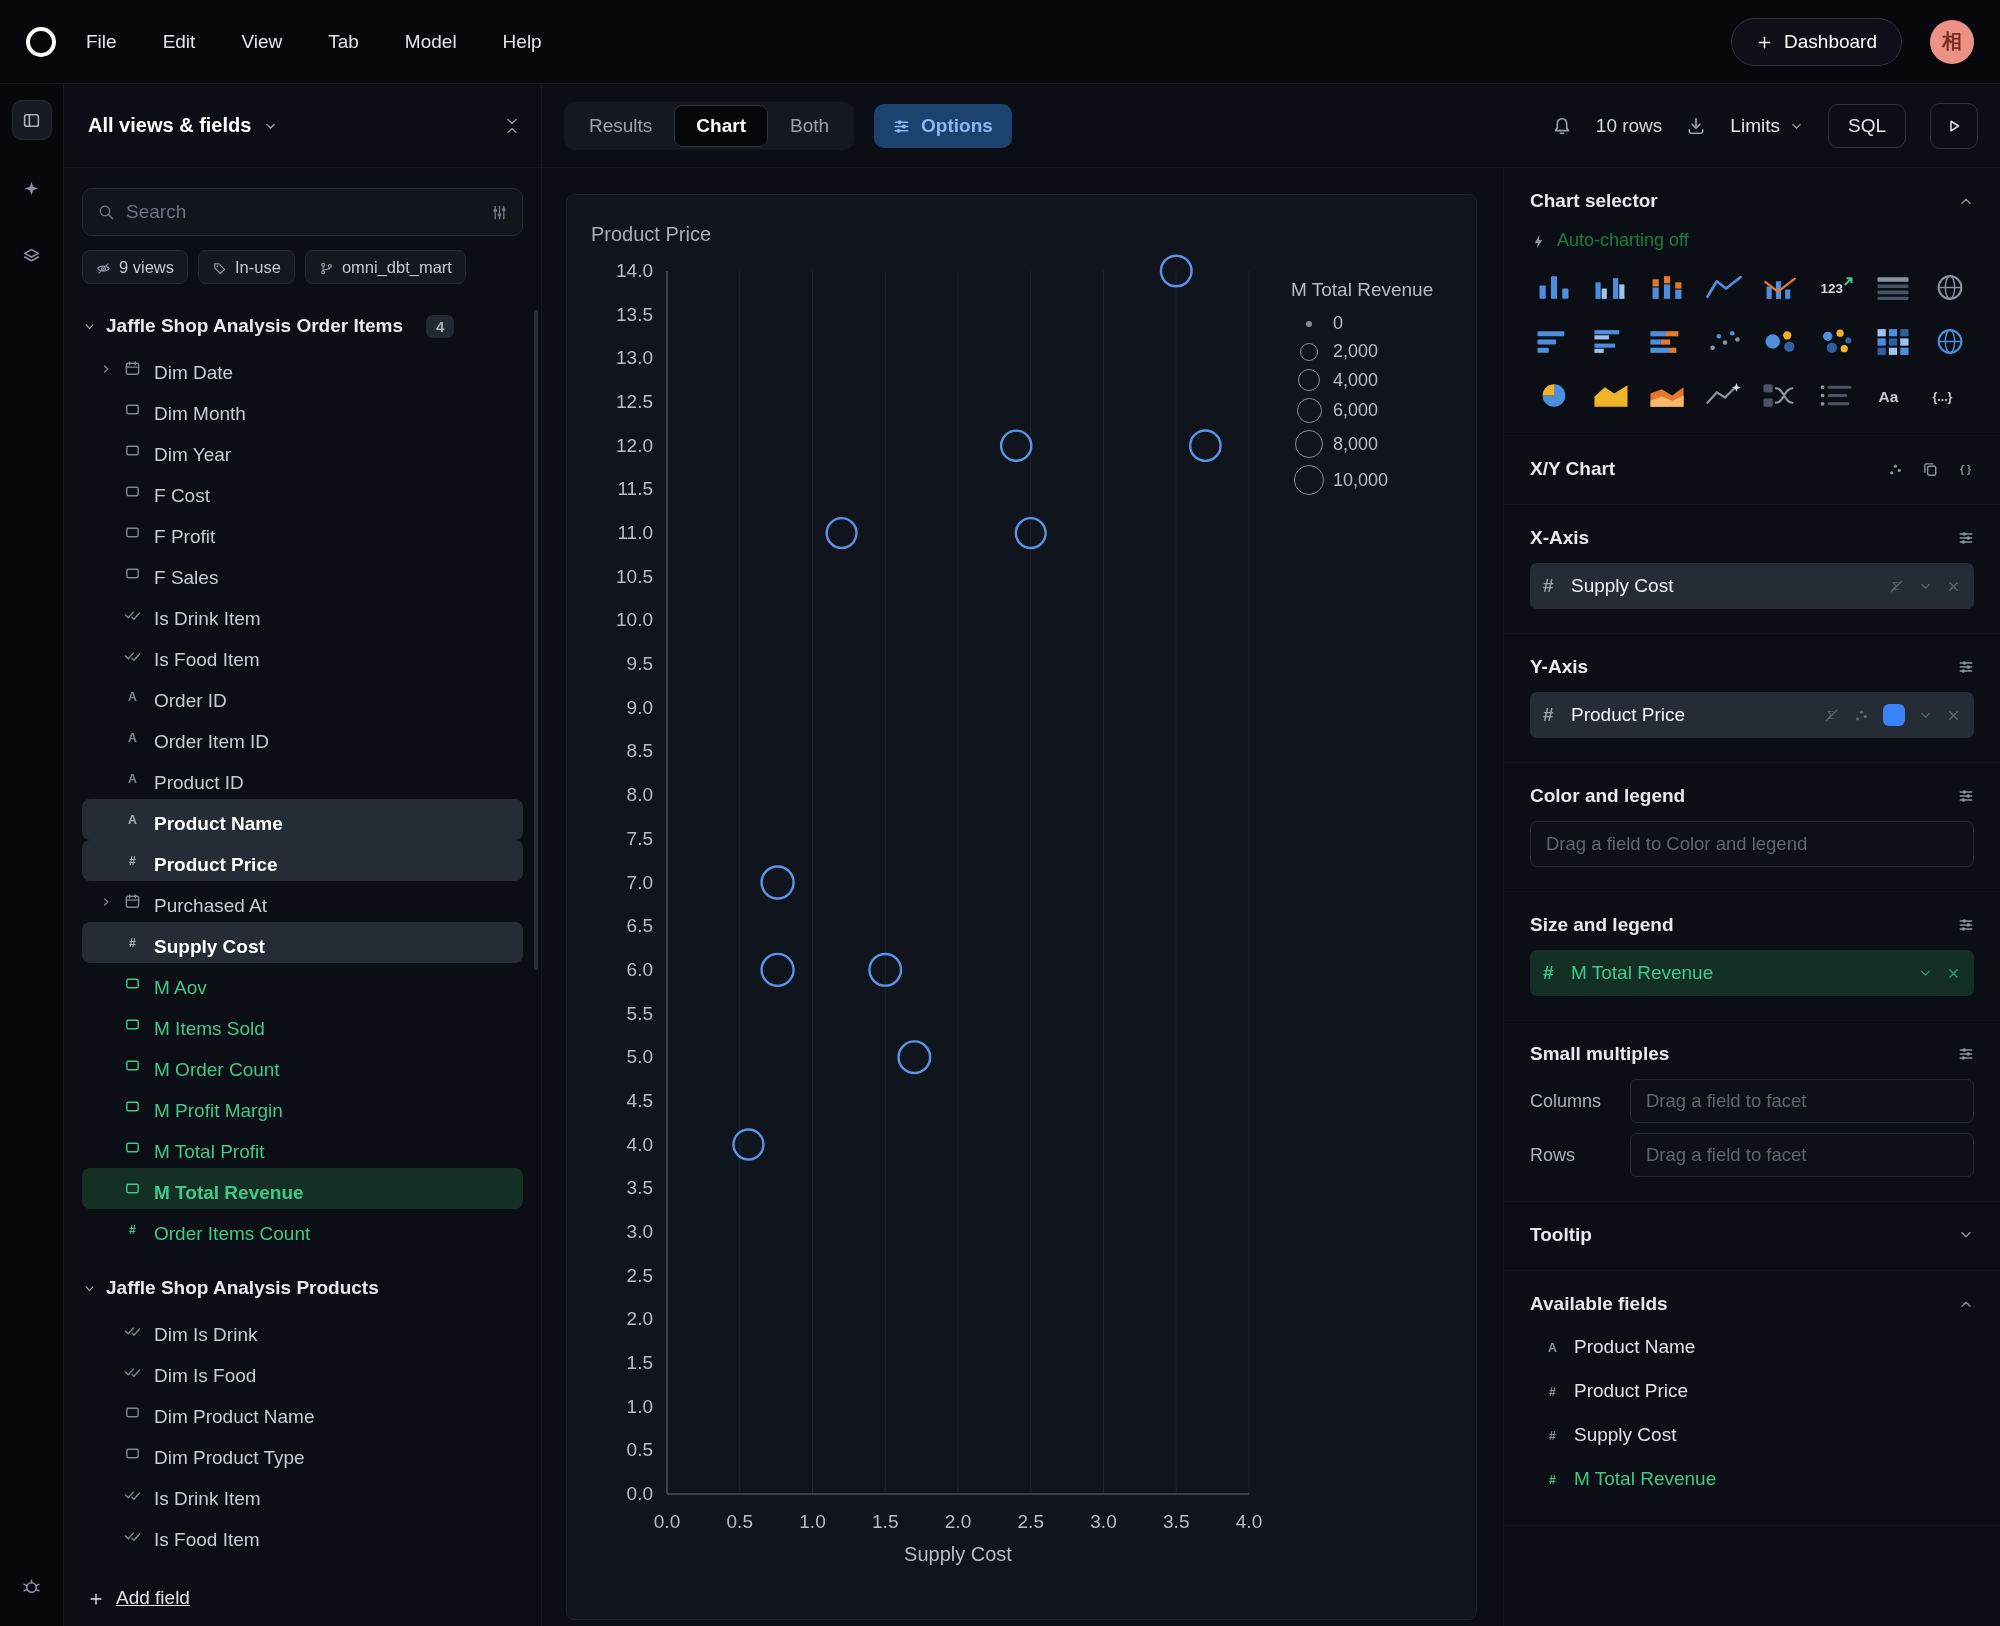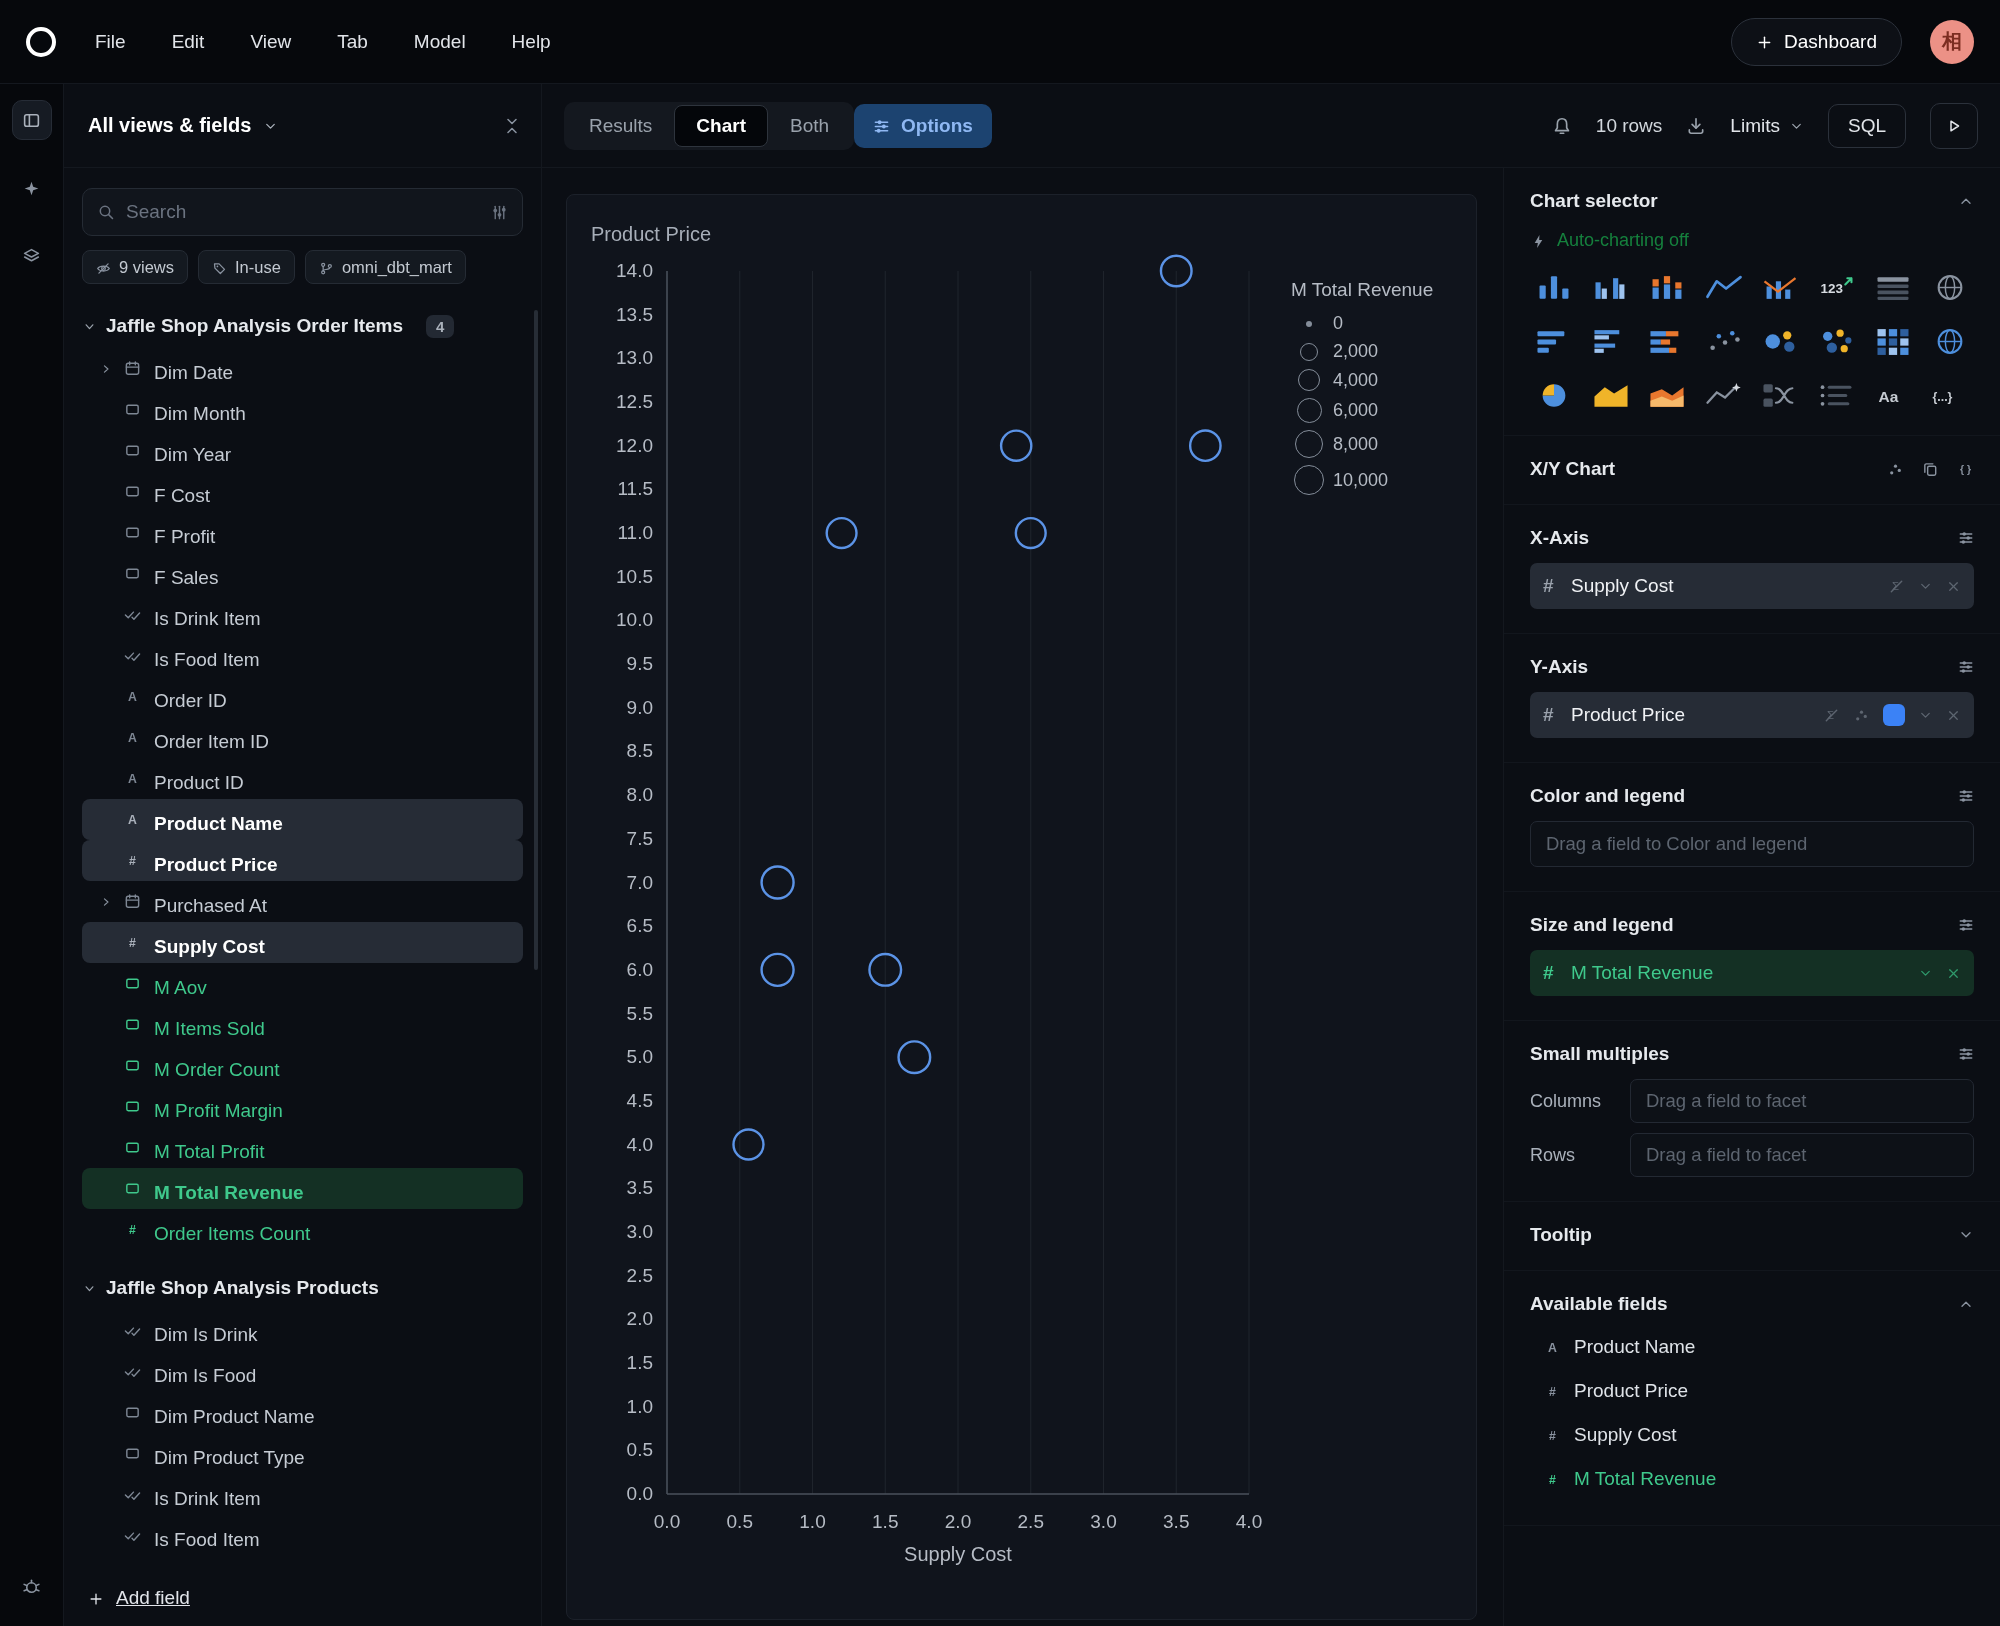--- a/index.html
+++ b/index.html
@@ -1,21 +1,21 @@
 <!DOCTYPE html>
 <html><head>
 <meta charset="utf-8">
 <style>
   * { box-sizing: border-box; margin: 0; padding: 0; }
   html,body { width:2000px; height:1626px; overflow:hidden; background:#06080c; color:#e6e9ed;
               font-family:"Liberation Sans", sans-serif; }
   .ic { display:inline-block; vertical-align:middle; }
 
   
-  .topbar { height:84px; display:flex; align-items:center; padding:0 26px; gap:39px;
+  .topbar { height:84px; display:flex; align-items:center; padding:0 26px; gap:30px;
             background:#06080c; border-bottom:1px solid #14181f; }
   .logo { width:30px; height:30px; border:4px solid #ffffff; border-radius:50%; flex:none; }
   .menu { display:flex; gap:46px; font-size:19px; color:#e2e5ea; }
   .menu-item { cursor:default; }
   .tb-right { margin-left:auto; display:flex; align-items:center; gap:28px; }
   .dash-btn { display:flex; align-items:center; gap:11px; height:48px; padding:0 24px;
               border-radius:24px; border:1px solid #2b313b; background:#0d1016; color:#fff;
               font-size:19px; font-family:inherit; cursor:pointer; }
   .avatar { width:44px; height:44px; border-radius:50%; background:#ec9186; color:#7c2d21;
             font-size:20px; font-weight:700; display:flex; align-items:center; justify-content:center; }
@@ -70,21 +70,21 @@
   .t-row.hl-gray .t-icon { color:#aab1bb; }
   .t-row.hl-green { background:#143024; }
   .t-row.hl-green .t-label { font-weight:600; }
   .lp-footer { flex:none; height:56px; display:flex; align-items:center; padding:0 24px; }
   .add-field { display:flex; align-items:center; gap:12px; background:none; border:none;
                color:#e2e5ea; font-size:19px; font-family:inherit; cursor:pointer;text-decoration:underline; }
 
   
   .main { flex:1; display:flex; flex-direction:column; background:#0b0e14; min-width:0; }
   .toolbar { height:84px; flex:none; border-bottom:1px solid #14181f; display:flex; align-items:center;
-             padding:0 22px; }
+             padding:0 22px; gap:20px; }
   .segmented { display:flex; background:#14181f; border-radius:10px; padding:3px; }
   .seg { padding:9px 21px; font-size:19px; color:#9aa2ac; background:transparent; border:1px solid transparent;
          border-radius:8px; font-family:inherit; cursor:pointer; }
   .seg.active { background:#04060a; color:#ffffff; border-color:#2e343d; font-weight:600; }
   .options-btn { display:flex; align-items:center; gap:11px; padding:11px 19px; border-radius:10px;
                  background:#1c4370; border:none; color:#8fb8f3; font-size:19px; font-weight:600;
                  font-family:inherit; cursor:pointer; }
   .tb-group { margin-left:auto; display:flex; align-items:center; gap:24px; }
   .tb-icon-btn { background:none; border:none; color:#9aa2ac; cursor:pointer; display:flex; }
   .row-count { font-size:19px; color:#d2d7dd; }

